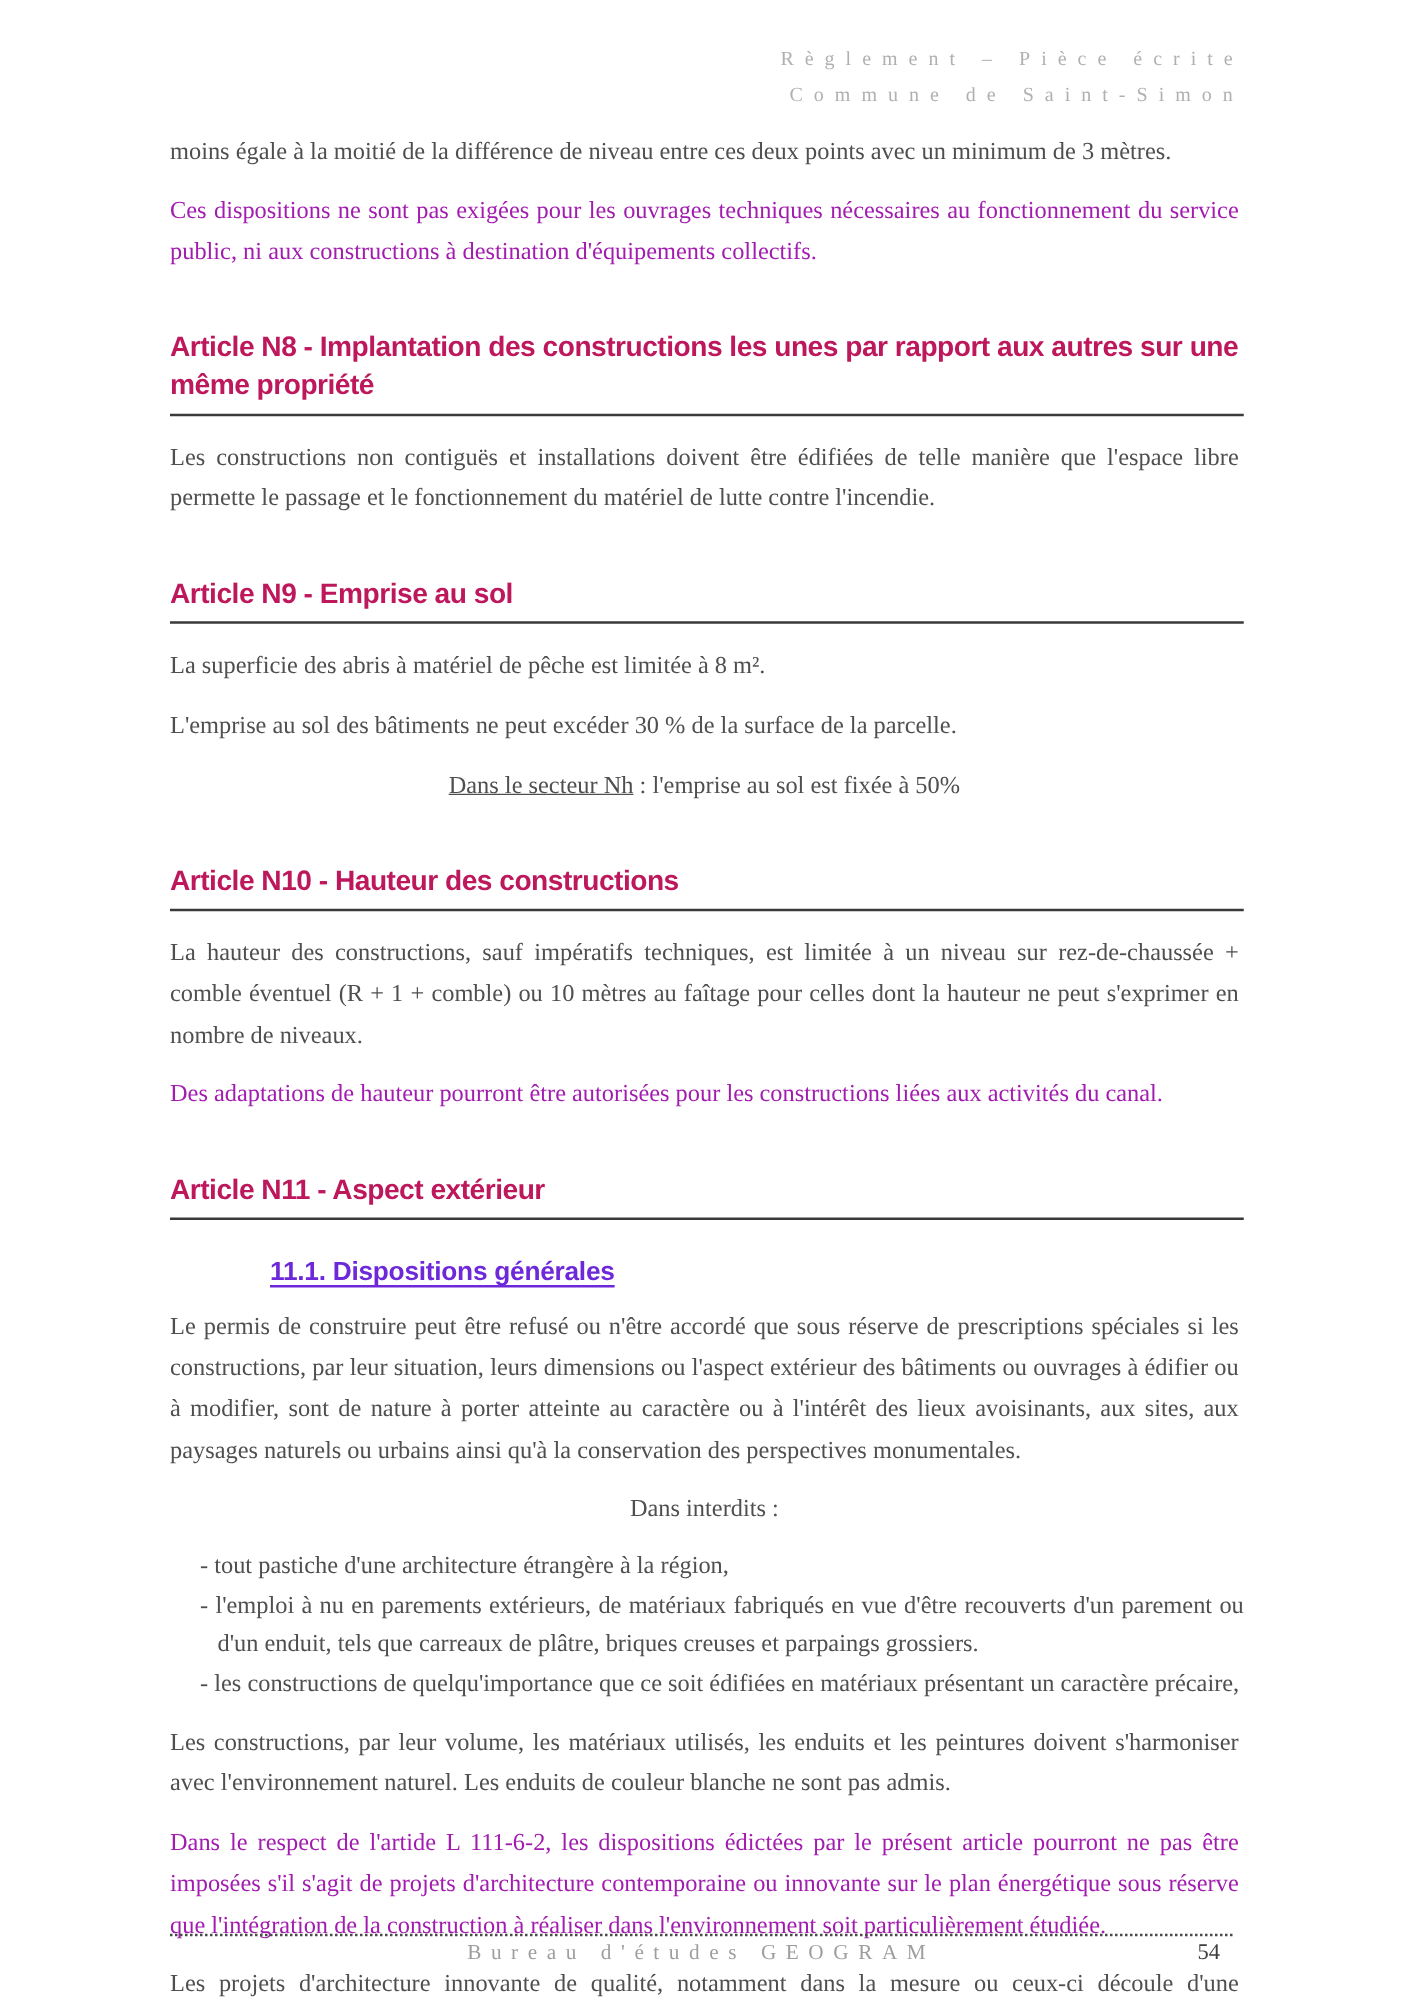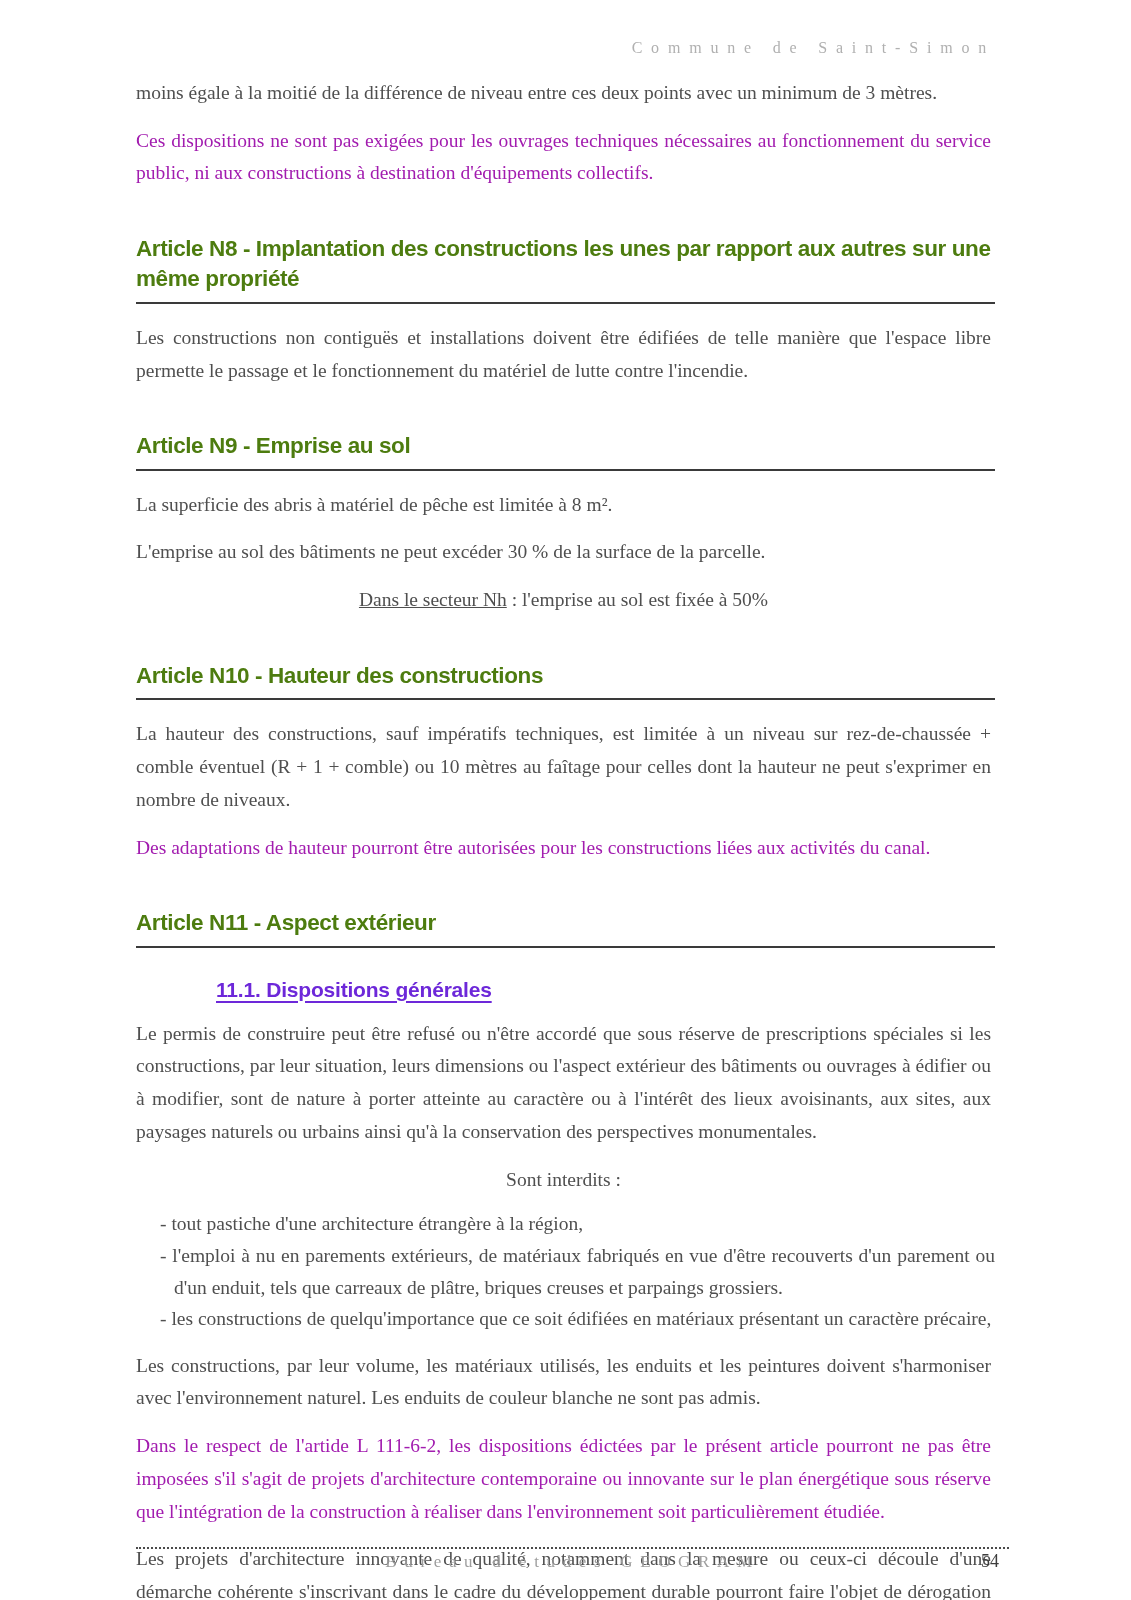--- a/index.html
+++ b/index.html
@@ -34,21 +34,21 @@
   .para.italic { color: #a21caf; }
   .para.no-justify { text-align: center; }
   .lead-underline { text-decoration: underline; }
   
   .article-title {
     font-family: "Liberation Sans", sans-serif;
     font-weight: bold;
     font-size: 22.5px;
     letter-spacing: -0.4px;
     line-height: 1.35;
-    color: #4d7c0f;
+    color: #be185d;
     border-bottom: 2px solid #3a3a3a;
     padding-bottom: 7px;
     margin: 44px 0 18px 0;
     text-align: left;
   }
   .subsection-title {
     font-family: "Liberation Sans", sans-serif;
     font-weight: bold;
     font-size: 21px;
     letter-spacing: -0.2px;
@@ -63,21 +63,21 @@
     font-size: 19.5px;
     line-height: 1.62;
     text-align: justify;
     text-indent: -14px;
   }
   .dash-list li::before { content: "- "; }
   
   .doc-footer {
     position: absolute;
     left: 136px;
-    right: 122px;
+    right: 145px;
     bottom: 28px;
     border-top: 2px dotted #4a4a4a;
     padding-top: 3px;
   }
   .doc-footer .studio {
     display: block;
     text-align: center;
     font-family: "Liberation Serif", serif;
     font-size: 17px;
     letter-spacing: 0.45em;
@@ -91,20 +91,21 @@
     font-size: 18px;
     color: #3d3d3d;
   }
 </style>
 </head>
 <body>
 
 <div class="page">
 
   <div class="doc-header">
+    <div class="hline">Règlement – Pièce écrite</div>
     <div class="hline">Commune de Saint-Simon</div>
   </div>
 
   <p class="para">moins égale à la moitié de la différence de niveau entre ces deux points avec un minimum de 3 mètres.</p>
   <p class="para italic">Ces dispositions ne sont pas exigées pour les ouvrages techniques nécessaires au fonctionnement du service public, ni aux constructions à destination d'équipements collectifs.</p>
 
   <h2 class="article-title">Article N8 - Implantation des constructions les unes par rapport aux autres sur une même propriété</h2>
   <p class="para">Les constructions non contiguës et installations doivent être édifiées de telle manière que l'espace libre permette le passage et le fonctionnement du matériel de lutte contre l'incendie.</p>
 
   <h2 class="article-title">Article N9 - Emprise au sol</h2>
@@ -112,21 +113,21 @@
   <p class="para">L'emprise au sol des bâtiments ne peut excéder 30 % de la surface de la parcelle.</p>
   <p class="para no-justify"><span class="lead-underline">Dans le secteur Nh</span><span> : l'emprise au sol est fixée à 50%</span></p>
 
   <h2 class="article-title">Article N10 - Hauteur des constructions</h2>
   <p class="para">La hauteur des constructions, sauf impératifs techniques, est limitée à un niveau sur rez-de-chaussée + comble éventuel (R + 1 + comble) ou 10 mètres au faîtage pour celles dont la hauteur ne peut s'exprimer en nombre de niveaux.</p>
   <p class="para italic">Des adaptations de hauteur pourront être autorisées pour les constructions liées aux activités du canal.</p>
 
   <h2 class="article-title">Article N11 - Aspect extérieur</h2>
   <h3 class="subsection-title">11.1. Dispositions générales</h3>
   <p class="para">Le permis de construire peut être refusé ou n'être accordé que sous réserve de prescriptions spéciales si les constructions, par leur situation, leurs dimensions ou l'aspect extérieur des bâtiments ou ouvrages à édifier ou à modifier, sont de nature à porter atteinte au caractère ou à l'intérêt des lieux avoisinants, aux sites, aux paysages naturels ou urbains ainsi qu'à la conservation des perspectives monumentales.</p>
-  <p class="para no-justify" style="margin-bottom:12px">Sont interdits :</p>
+  <p class="para no-justify" style="margin-bottom:12px">Dans interdits :</p>
 
   <ul class="dash-list">
     <li>tout pastiche d'une architecture étrangère à la région,</li>
     <li>l'emploi à nu en parements extérieurs, de matériaux fabriqués en vue d'être recouverts d'un parement ou d'un enduit, tels que carreaux de plâtre, briques creuses et parpaings grossiers.</li>
     <li>les constructions de quelqu'importance que ce soit édifiées en matériaux présentant un caractère précaire,</li>
   </ul>
 
   <p class="para">Les constructions, par leur volume, les matériaux utilisés, les enduits et les peintures doivent s'harmoniser avec l'environnement naturel. Les enduits de couleur blanche ne sont pas admis.</p>
   <p class="para italic">Dans le  respect de l'artide L 111-6-2, les dispositions édictées par le présent article pourront ne pas être imposées s'il s'agit de projets d'architecture contemporaine ou innovante sur le plan énergétique sous réserve que l'intégration de la construction à réaliser dans l'environnement soit particulièrement étudiée.</p>
   <p class="para">Les projets d'architecture innovante de qualité, notamment dans la mesure ou ceux-ci découle d'une démarche cohérente s'inscrivant dans le cadre du développement durable pourront faire l'objet de dérogation aux dispositions de cet article.</p>

